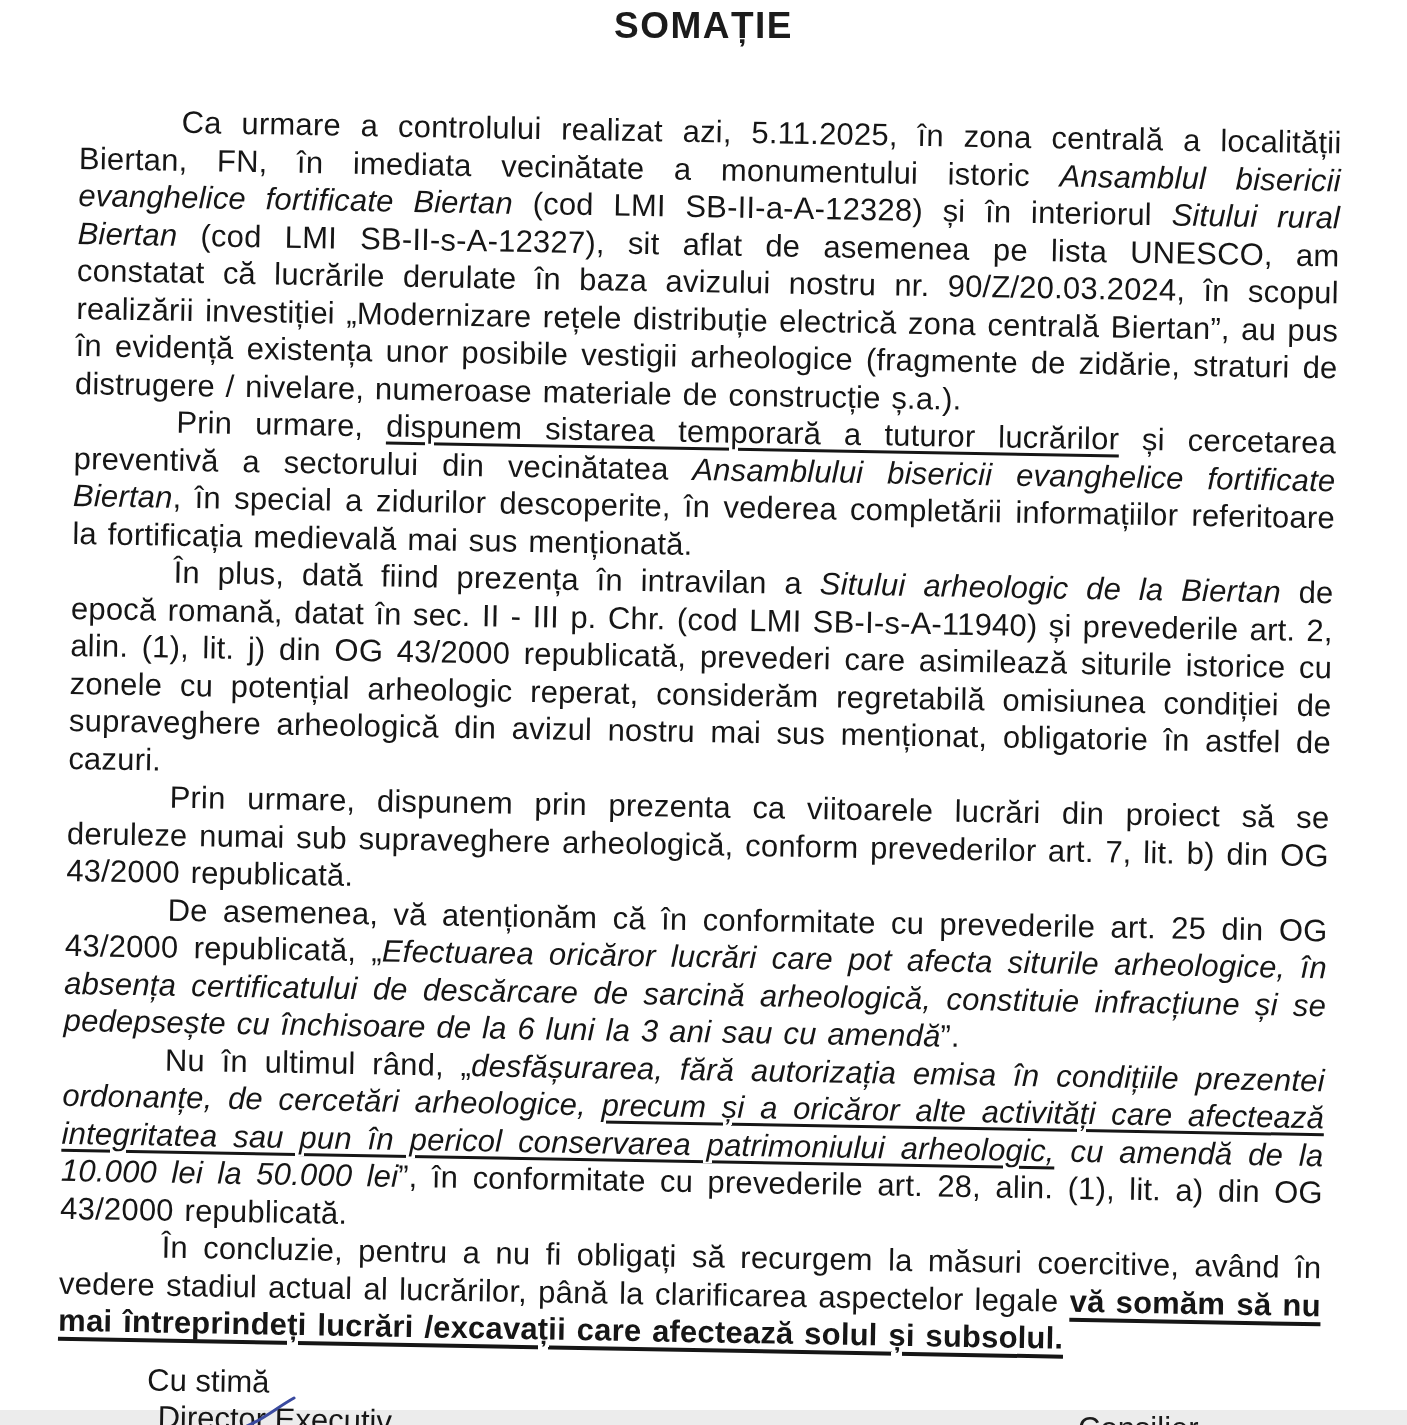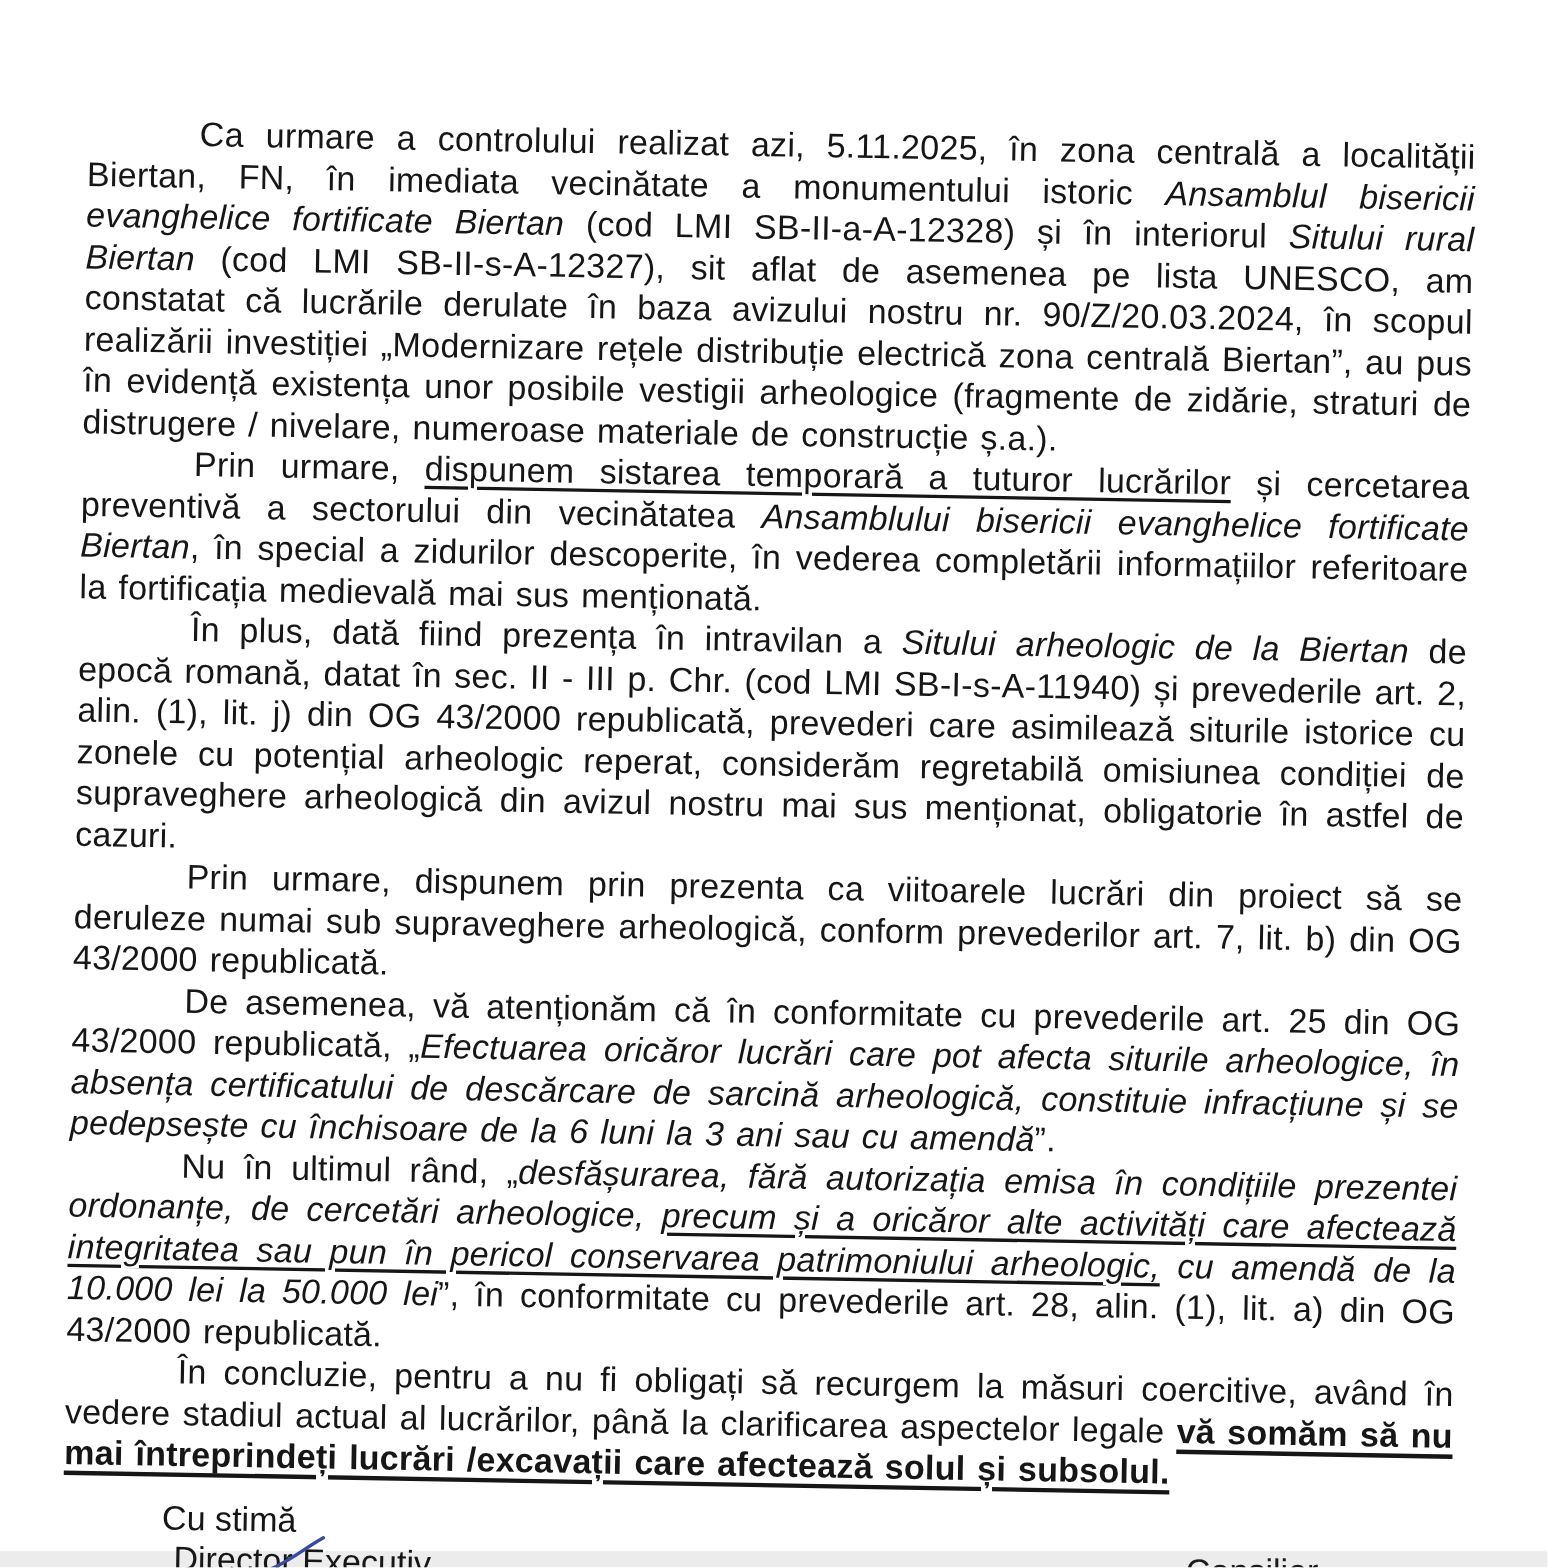--- a/index.html
+++ b/index.html
@@ -98,20 +98,21 @@
     left: 232px;
     z-index: 3;
   }
   .body-block, .doc-title { z-index: 1; position: absolute; }
 </style>
 </head>
 <body>
 
 <div class="page">
 
+  <div class="doc-title">SOMAȚIE</div>
 
   <div class="body-block">
     <div>
         <p><span class="seg-n">Ca urmare a controlului realizat azi, 5.11.2025, în zona centrală a localității Biertan, FN, în imediata vecinătate a monumentului istoric </span><span class="seg-i">Ansamblul bisericii evanghelice fortificate Biertan</span><span class="seg-n"> (cod LMI SB-II-a-A-12328) și în interiorul </span><span class="seg-i">Sitului rural Biertan</span><span class="seg-n"> (cod LMI SB-II-s-A-12327), sit aflat de asemenea pe lista UNESCO, am constatat că lucrările derulate în baza avizului nostru nr. 90/Z/20.03.2024, în scopul realizării investiției „Modernizare rețele distribuție electrică zona centrală Biertan”, au pus în evidență existența unor posibile vestigii arheologice (fragmente de zidărie, straturi de distrugere / nivelare, numeroase materiale de construcție ș.a.).</span></p>
         <p><span class="seg-n">Prin urmare, </span><span class="seg-u">dispunem sistarea temporară a tuturor lucrărilor</span><span class="seg-n"> și cercetarea preventivă a sectorului din vecinătatea </span><span class="seg-i">Ansamblului bisericii evanghelice fortificate Biertan</span><span class="seg-n">, în special a zidurilor descoperite, în vederea completării informațiilor referitoare la fortificația medievală mai sus menționată.</span></p>
         <p><span class="seg-n">În plus, dată fiind prezența în intravilan a </span><span class="seg-i">Sitului arheologic de la Biertan</span><span class="seg-n"> de epocă romană, datat în sec. II - III p. Chr. (cod LMI SB-I-s-A-11940) și prevederile art. 2, alin. (1), lit. j) din OG 43/2000 republicată, prevederi care asimilează siturile istorice cu zonele cu potențial arheologic reperat, considerăm regretabilă omisiunea condiției de supraveghere arheologică din avizul nostru mai sus menționat, obligatorie în astfel de cazuri.</span></p>
         <p><span class="seg-n">Prin urmare, dispunem prin prezenta ca viitoarele lucrări din proiect să se deruleze numai sub supraveghere arheologică, conform prevederilor art. 7, lit. b) din OG 43/2000 republicată.</span></p>
         <p><span class="seg-n">De asemenea, vă atenționăm că în conformitate cu prevederile art. 25 din OG 43/2000 republicată, „</span><span class="seg-i">Efectuarea oricăror lucrări care pot afecta siturile arheologice, în absența certificatului de descărcare de sarcină arheologică, constituie infracțiune și se pedepsește cu închisoare de la 6 luni la 3 ani sau cu amendă</span><span class="seg-n">”.</span></p>
         <p><span class="seg-n">Nu în ultimul rând, „</span><span class="seg-i">desfășurarea, fără autorizația emisa în condițiile prezentei ordonanțe, de cercetări arheologice, </span><span class="seg-iu">precum și a oricăror alte activități care afectează integritatea sau pun în pericol conservarea patrimoniului arheologic,</span><span class="seg-i"> cu amendă de la 10.000 lei la 50.000 lei</span><span class="seg-n">”, în conformitate cu prevederile art. 28, alin. (1), lit. a) din OG 43/2000 republicată.</span></p>
         <p><span class="seg-n">În concluzie, pentru a nu fi obligați să recurgem la măsuri coercitive, având în vedere stadiul actual al lucrărilor, până la clarificarea aspectelor legale </span><span class="seg-bu">vă somăm să nu mai întreprindeți lucrări /excavații care afectează solul și subsolul.</span></p>

